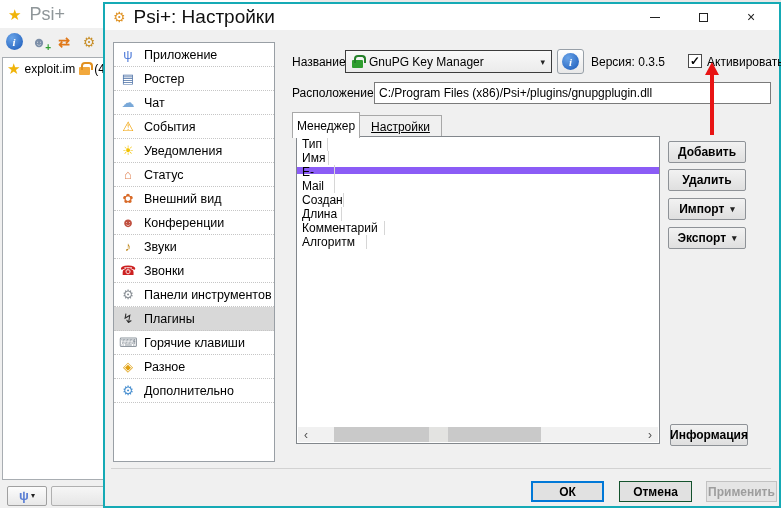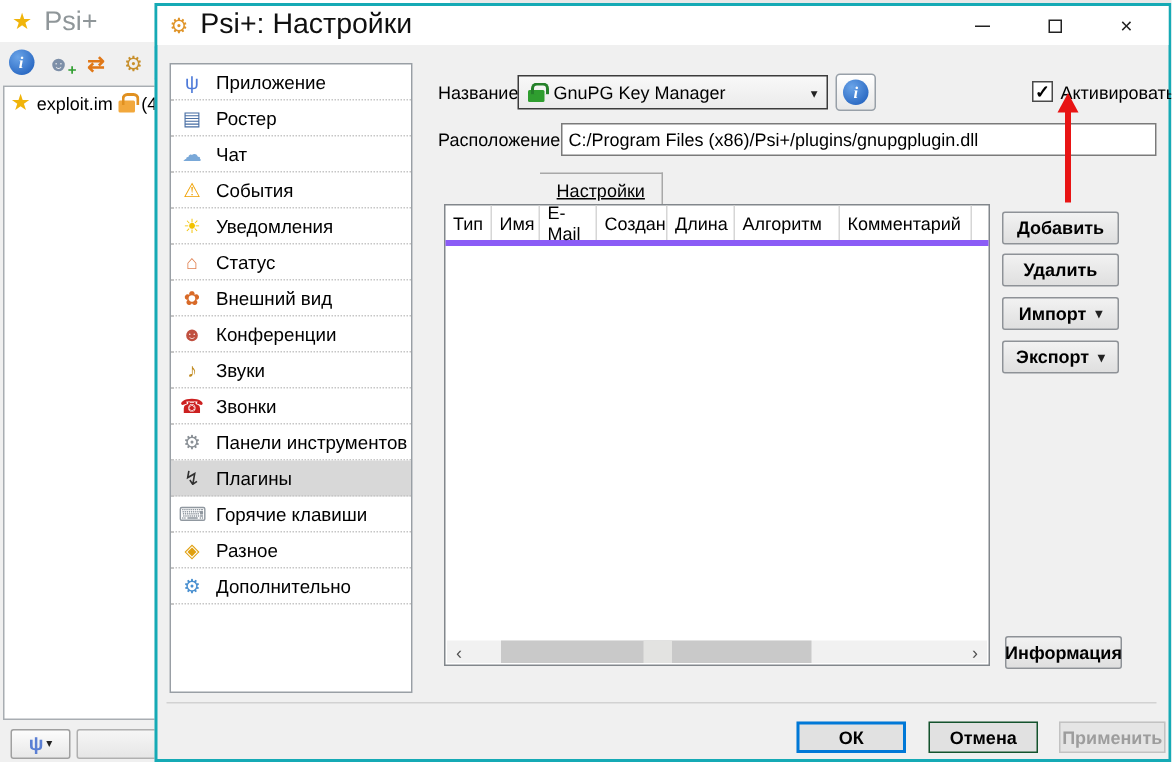--- a/index.html
+++ b/index.html
@@ -58,21 +58,21 @@
   .checkbox { left:583px; top:50px; width:14px; height:14px; border:1px solid #4a4a4a; background:#fff; display:flex; align-items:center; justify-content:center; font-size:12px; line-height:1; font-weight:bold; }
   .text-field { left:269px; top:78px; width:397px; height:22px; border:1px solid #7a7a7a; background:#fff; font:12px "Liberation Sans",sans-serif; padding:0 4px; }
 
   
   .tab { display:flex; align-items:center; justify-content:center; border:1px solid #a8a8a8; font-size:12px; }
   .tab-active { left:187px; top:108px; width:68px; height:26px; background:#fff; border-bottom:none; z-index:3; }
   .tab-inactive { left:255px; top:111px; width:82px; height:23px; background:#f0f0f0; border-left:none;text-decoration:underline; }
 
   
   .key-table { left:191px; top:132px; width:364px; height:308px; background:#fff; border:1px solid #82878c; z-index:2; }
-  .kt-header { display:flex; height:27px; border-bottom:4px solid #8b5cf6; }
+  .kt-header { display:flex; height:37px; border-bottom:7px solid #8b5cf6;flex-direction:column; }
   .kt-col { display:flex; align-items:center; padding-left:5px; border-right:1px solid #d6d6d6; font-size:12px; }
   .hscroll { position:absolute; left:1px; right:1px; bottom:1px; height:15px; background:#f1f1f1; display:flex; }
   .hs-arrow { width:16px; height:15px; display:flex; align-items:center; justify-content:center; color:#505050; font-size:12px; }
   .hs-track { position:relative; flex:1; }
   .hs-thumb { position:absolute; left:20px; top:0; width:207px; height:15px; background:#c9c9c9; }
   .hs-grip { position:absolute; left:115px; top:0; width:19px; height:15px; background:#e3e3e1; }
 
   
   .btn { display:flex; align-items:center; justify-content:center; gap:6px; background:linear-gradient(#f2f2f2,#dfdfdf); border:1px solid #8e9297; border-radius:2px; font-size:12px; color:#000;font-weight:bold; }
   .action-btn { left:563px; width:78px; height:22px; }
@@ -207,41 +207,45 @@
 
     <div class="abs form-label" style="left:187px; top:46px;">Название:</div>
     <div class="abs combo">
       <span class="lock lock-green"></span>
       <span class="combo-label">GnuPG Key Manager</span>
       <span class="combo-caret">▾</span>
     </div>
     <div class="abs info-btn">
       <span class="info-circle">i</span>
     </div>
+    <div class="abs form-label" style="left:486px; top:46px;">Версия: 0.3.5</div>
     <div class="abs checkbox">
         <span>✓</span>
       </div>
     <div class="abs form-label" style="left:602px; top:46px;">Активировать</div>
 
     <div class="abs form-label" style="left:187px; top:78px; height:22px;">Расположение:</div>
     <input class="abs text-field" readonly="" value="C:/Program Files (x86)/Psi+/plugins/gnupgplugin.dll" style="">
 
+    <div class="abs tab tab-active">
+        <span>Менеджер</span>
+      </div>
     <div class="abs tab tab-inactive">
         <span>Настройки</span>
       </div>
 
     <div class="abs key-table">
       <div class="kt-header">
         <span class="kt-col" style="width:31px;">Тип</span>
         <span class="kt-col" style="width:32px;">Имя</span>
         <span class="kt-col" style="width:38px;">E-Mail</span>
         <span class="kt-col" style="width:47px;">Создан</span>
         <span class="kt-col" style="width:45px;">Длина</span>
+        <span class="kt-col" style="width:88px;">Комментарий</span>
         <span class="kt-col" style="width:70px;">Алгоритм</span>
-        <span class="kt-col" style="width:88px;">Комментарий</span>
       </div>
       <div class="hscroll">
         <span class="hs-arrow">‹</span>
         <span class="hs-track">
           <span class="hs-thumb"></span>
           <span class="hs-grip"></span>
         </span>
         <span class="hs-arrow">›</span>
       </div>
     </div>

